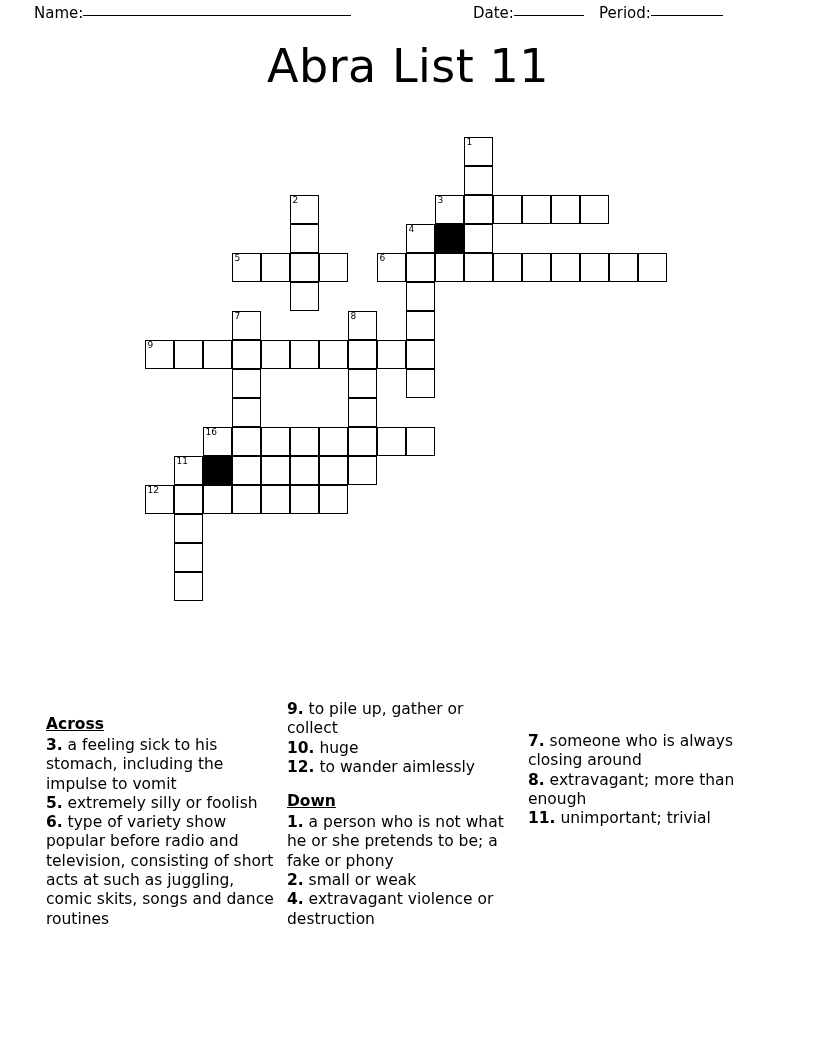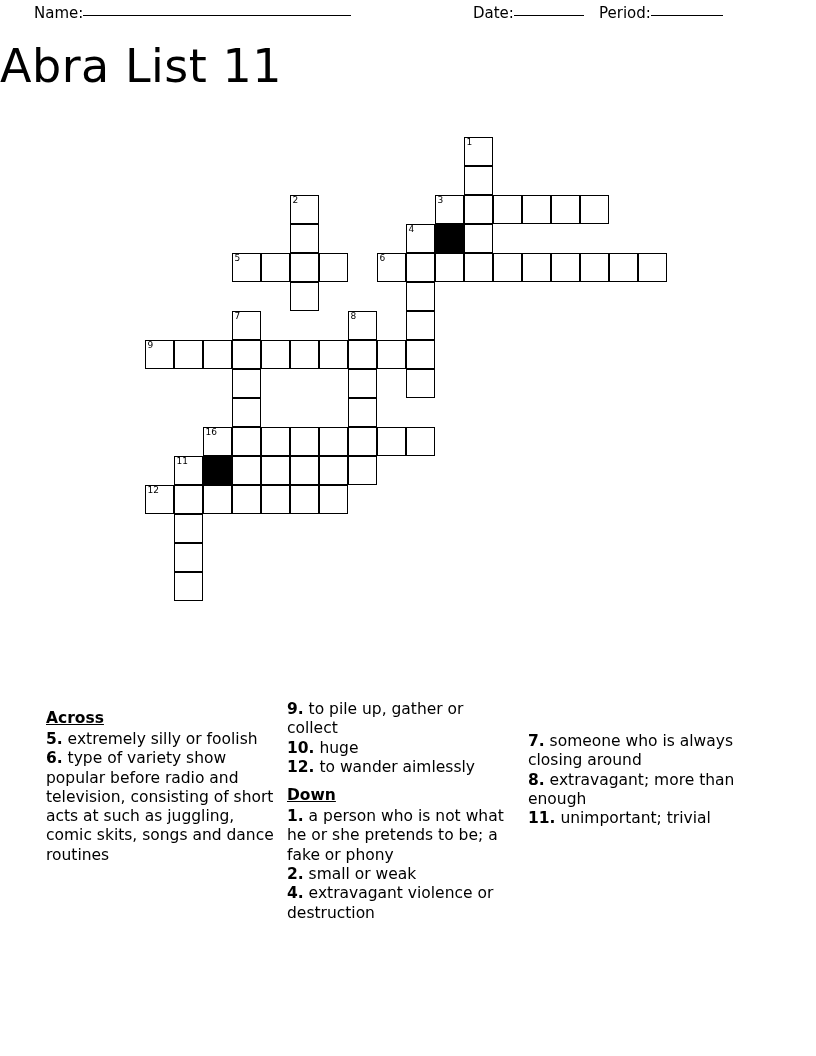--- a/index.html
+++ b/index.html
@@ -44,21 +44,21 @@
   .hdr-name   { position: absolute; left: 34px;  top: 2px; }
   .hdr-date   { position: absolute; left: 473px; top: 2px; }
   .hdr-period { position: absolute; left: 599px; top: 2px; }
 
   
   .page-title {
     position: absolute;
     left: 0;
     top: 38px;
     width: 816px;
-    text-align: left;
+    text-align: center;
     font-family: "DejaVu Sans", sans-serif;
     font-size: 46px;
     font-weight: 400;
     letter-spacing: 0.5px;
     line-height: 56px;
   }
 
   
   #crossword {
     position: absolute;
@@ -106,21 +106,21 @@
     line-height: 19.3px;
   }
   .clue-col.col2 { width: 241px; }
   .clue-col.col3 { width: 242px; margin-top: 32px; }
 
   .clue-heading {
     font-weight: bold;
     text-decoration: underline;
     font-size: 15.5px;
     line-height: 21px;
-    margin: 8px 0 1px 0;
+    margin: 14px 0 1px 0;
     display: block;
   }
   .clue {
     display: block;
     margin: 0;
     text-indent: 0;
   }
   .clue .cnum {
     font-weight: bold;
   }
@@ -237,20 +237,21 @@
     <div class="cell" style="left: 145px; top: 348px;"></div>
     <div class="cell" style="left: 174px; top: 348px;"></div>
     <div class="cell" style="left: 29px; top: 377px;"></div>
     <div class="cell" style="left: 29px; top: 406px;"></div>
     <div class="cell" style="left: 29px; top: 435px;"></div>
   </div>
 
 <div class="clues">
   <div class="clue-col col1" id="clue-col-1">
       <span class="clue-heading">Across</span>
+      <span class="clue"><span class="cnum">3.</span><span class="ctext"> a feeling sick to his stomach, including the impulse to vomit</span></span>
       <span class="clue"><span class="cnum">5.</span><span class="ctext"> extremely silly or foolish</span></span>
       <span class="clue"><span class="cnum">6.</span><span class="ctext"> type of variety show popular before radio and television, consisting of short acts at such as juggling, comic skits, songs and dance routines</span></span>
     </div>
   <div class="clue-col col2" id="clue-col-2">
       <span class="clue"><span class="cnum">9.</span><span class="ctext"> to pile up, gather or collect</span></span>
       <span class="clue"><span class="cnum">10.</span><span class="ctext"> huge</span></span>
       <span class="clue"><span class="cnum">12.</span><span class="ctext"> to wander aimlessly</span></span>
       <span class="clue-heading">Down</span>
       <span class="clue"><span class="cnum">1.</span><span class="ctext"> a person who is not what he or she pretends to be; a fake or phony</span></span>
       <span class="clue"><span class="cnum">2.</span><span class="ctext"> small or weak</span></span>

